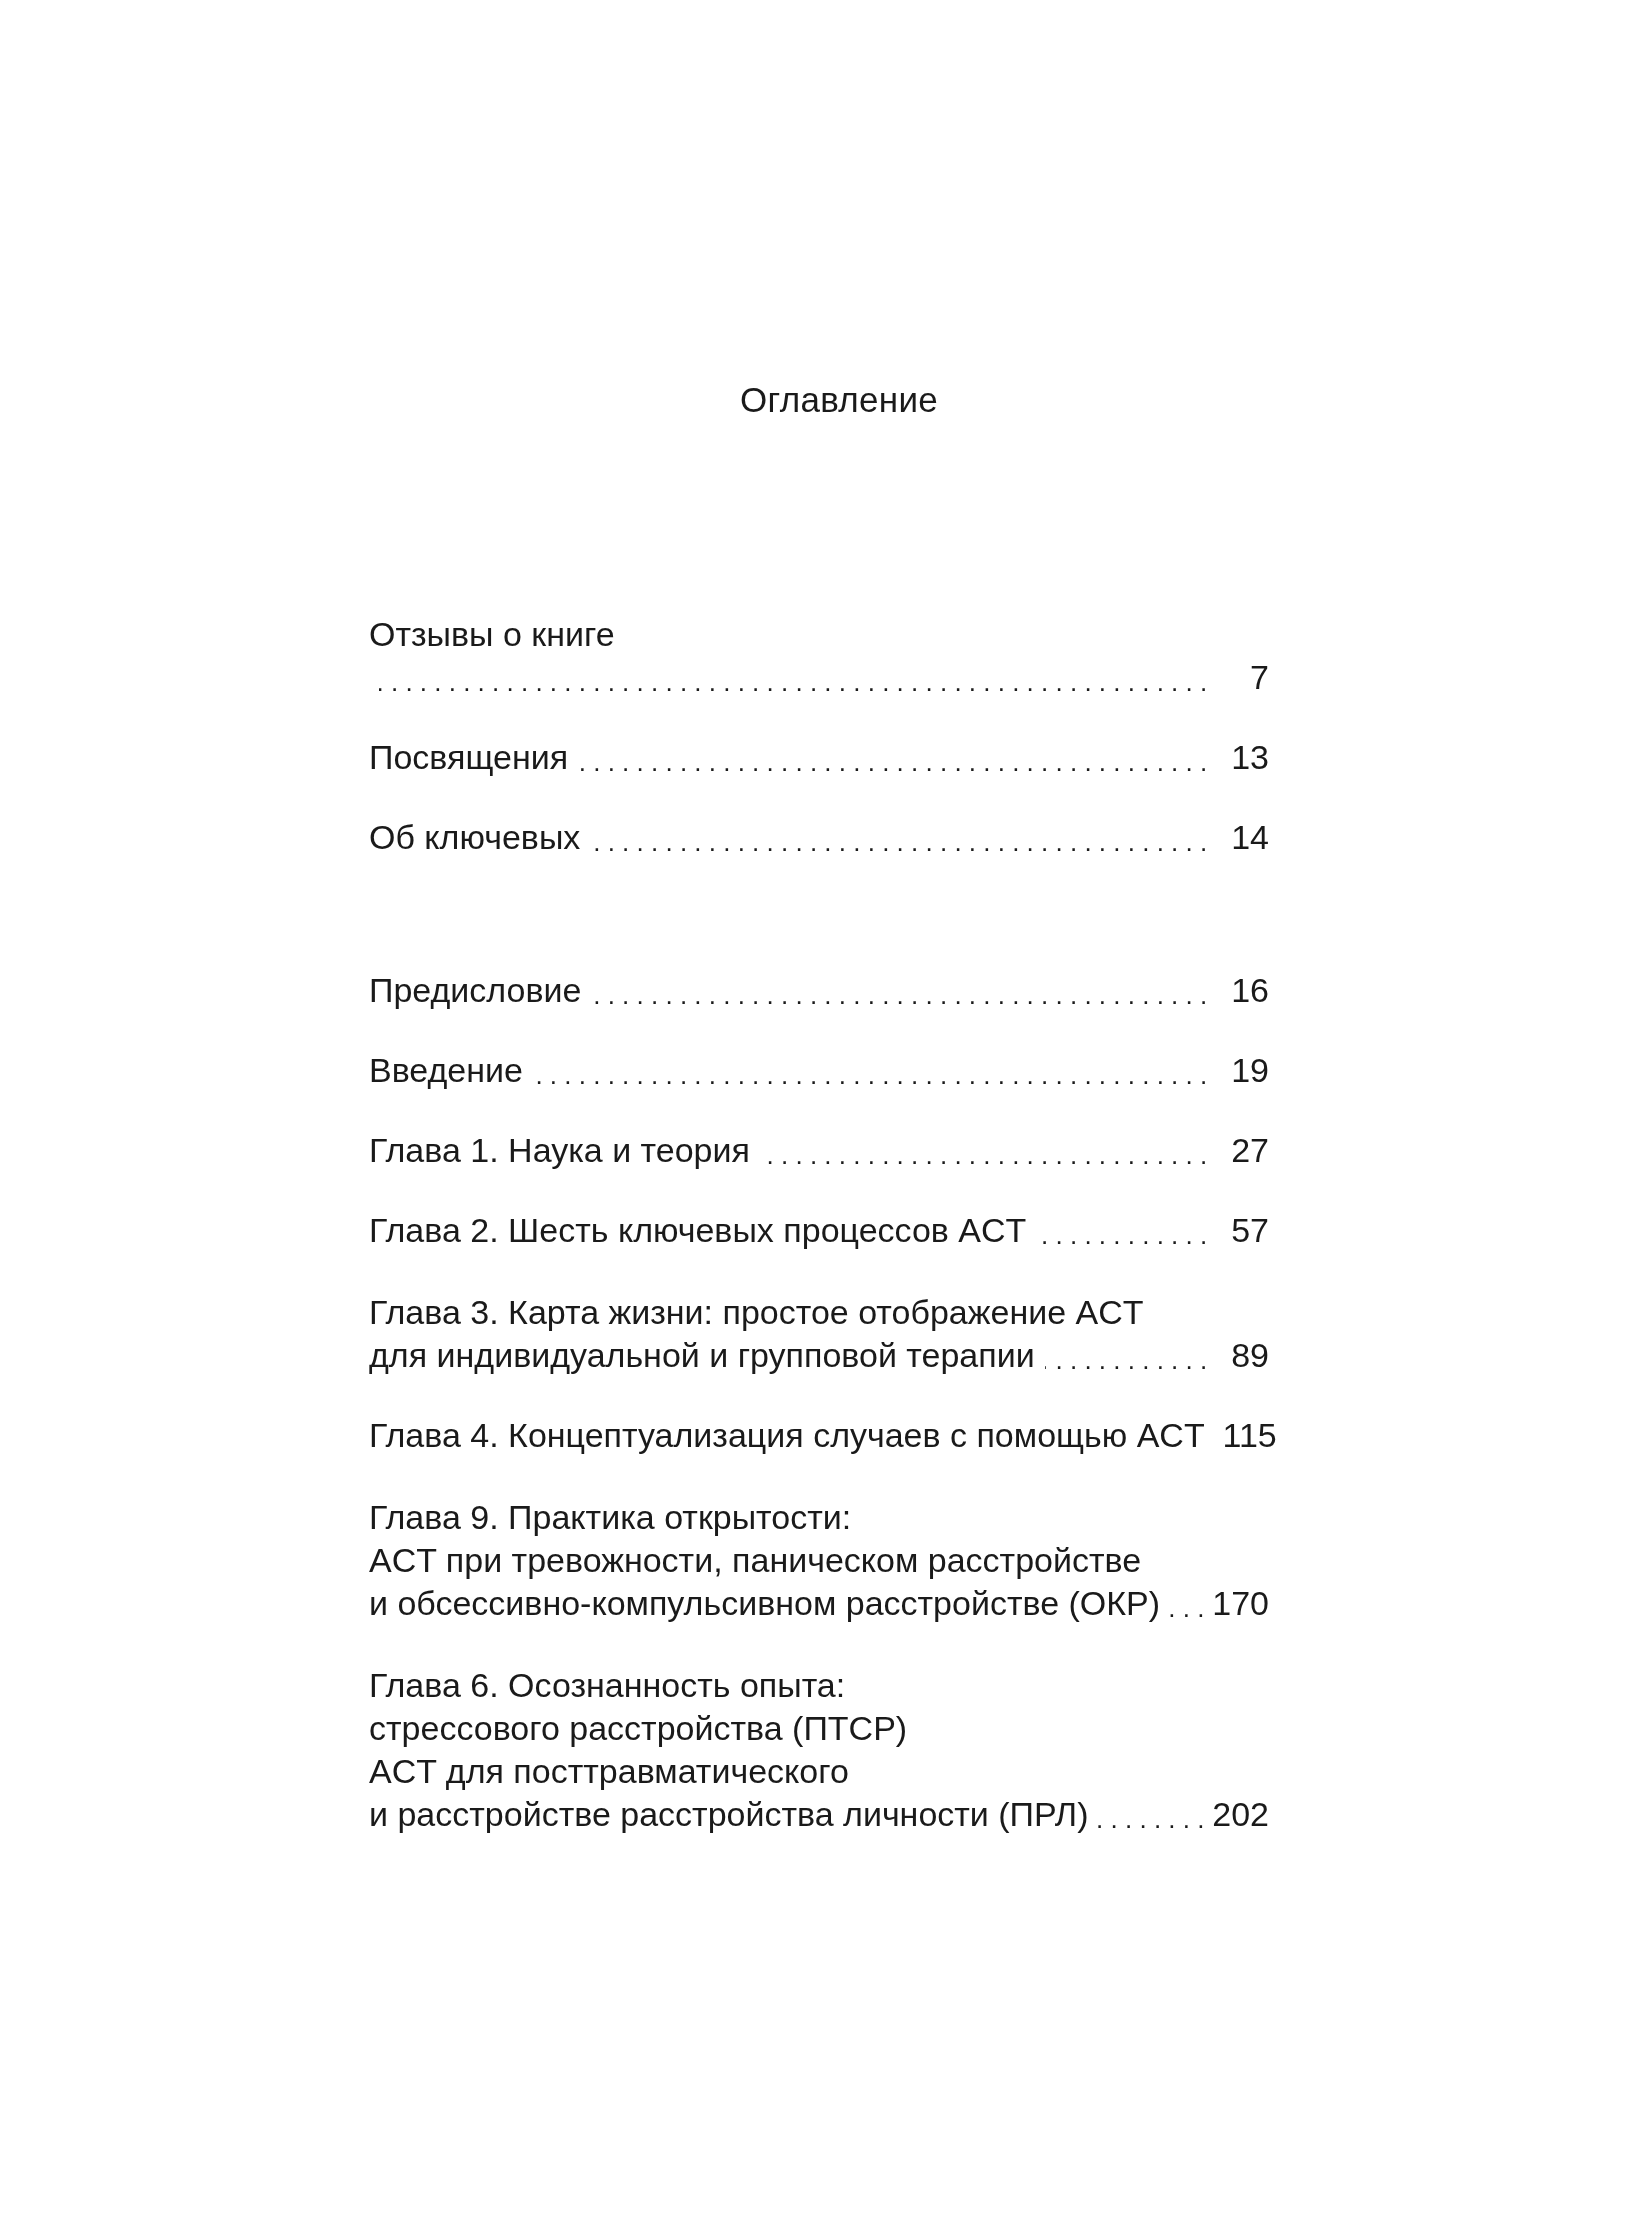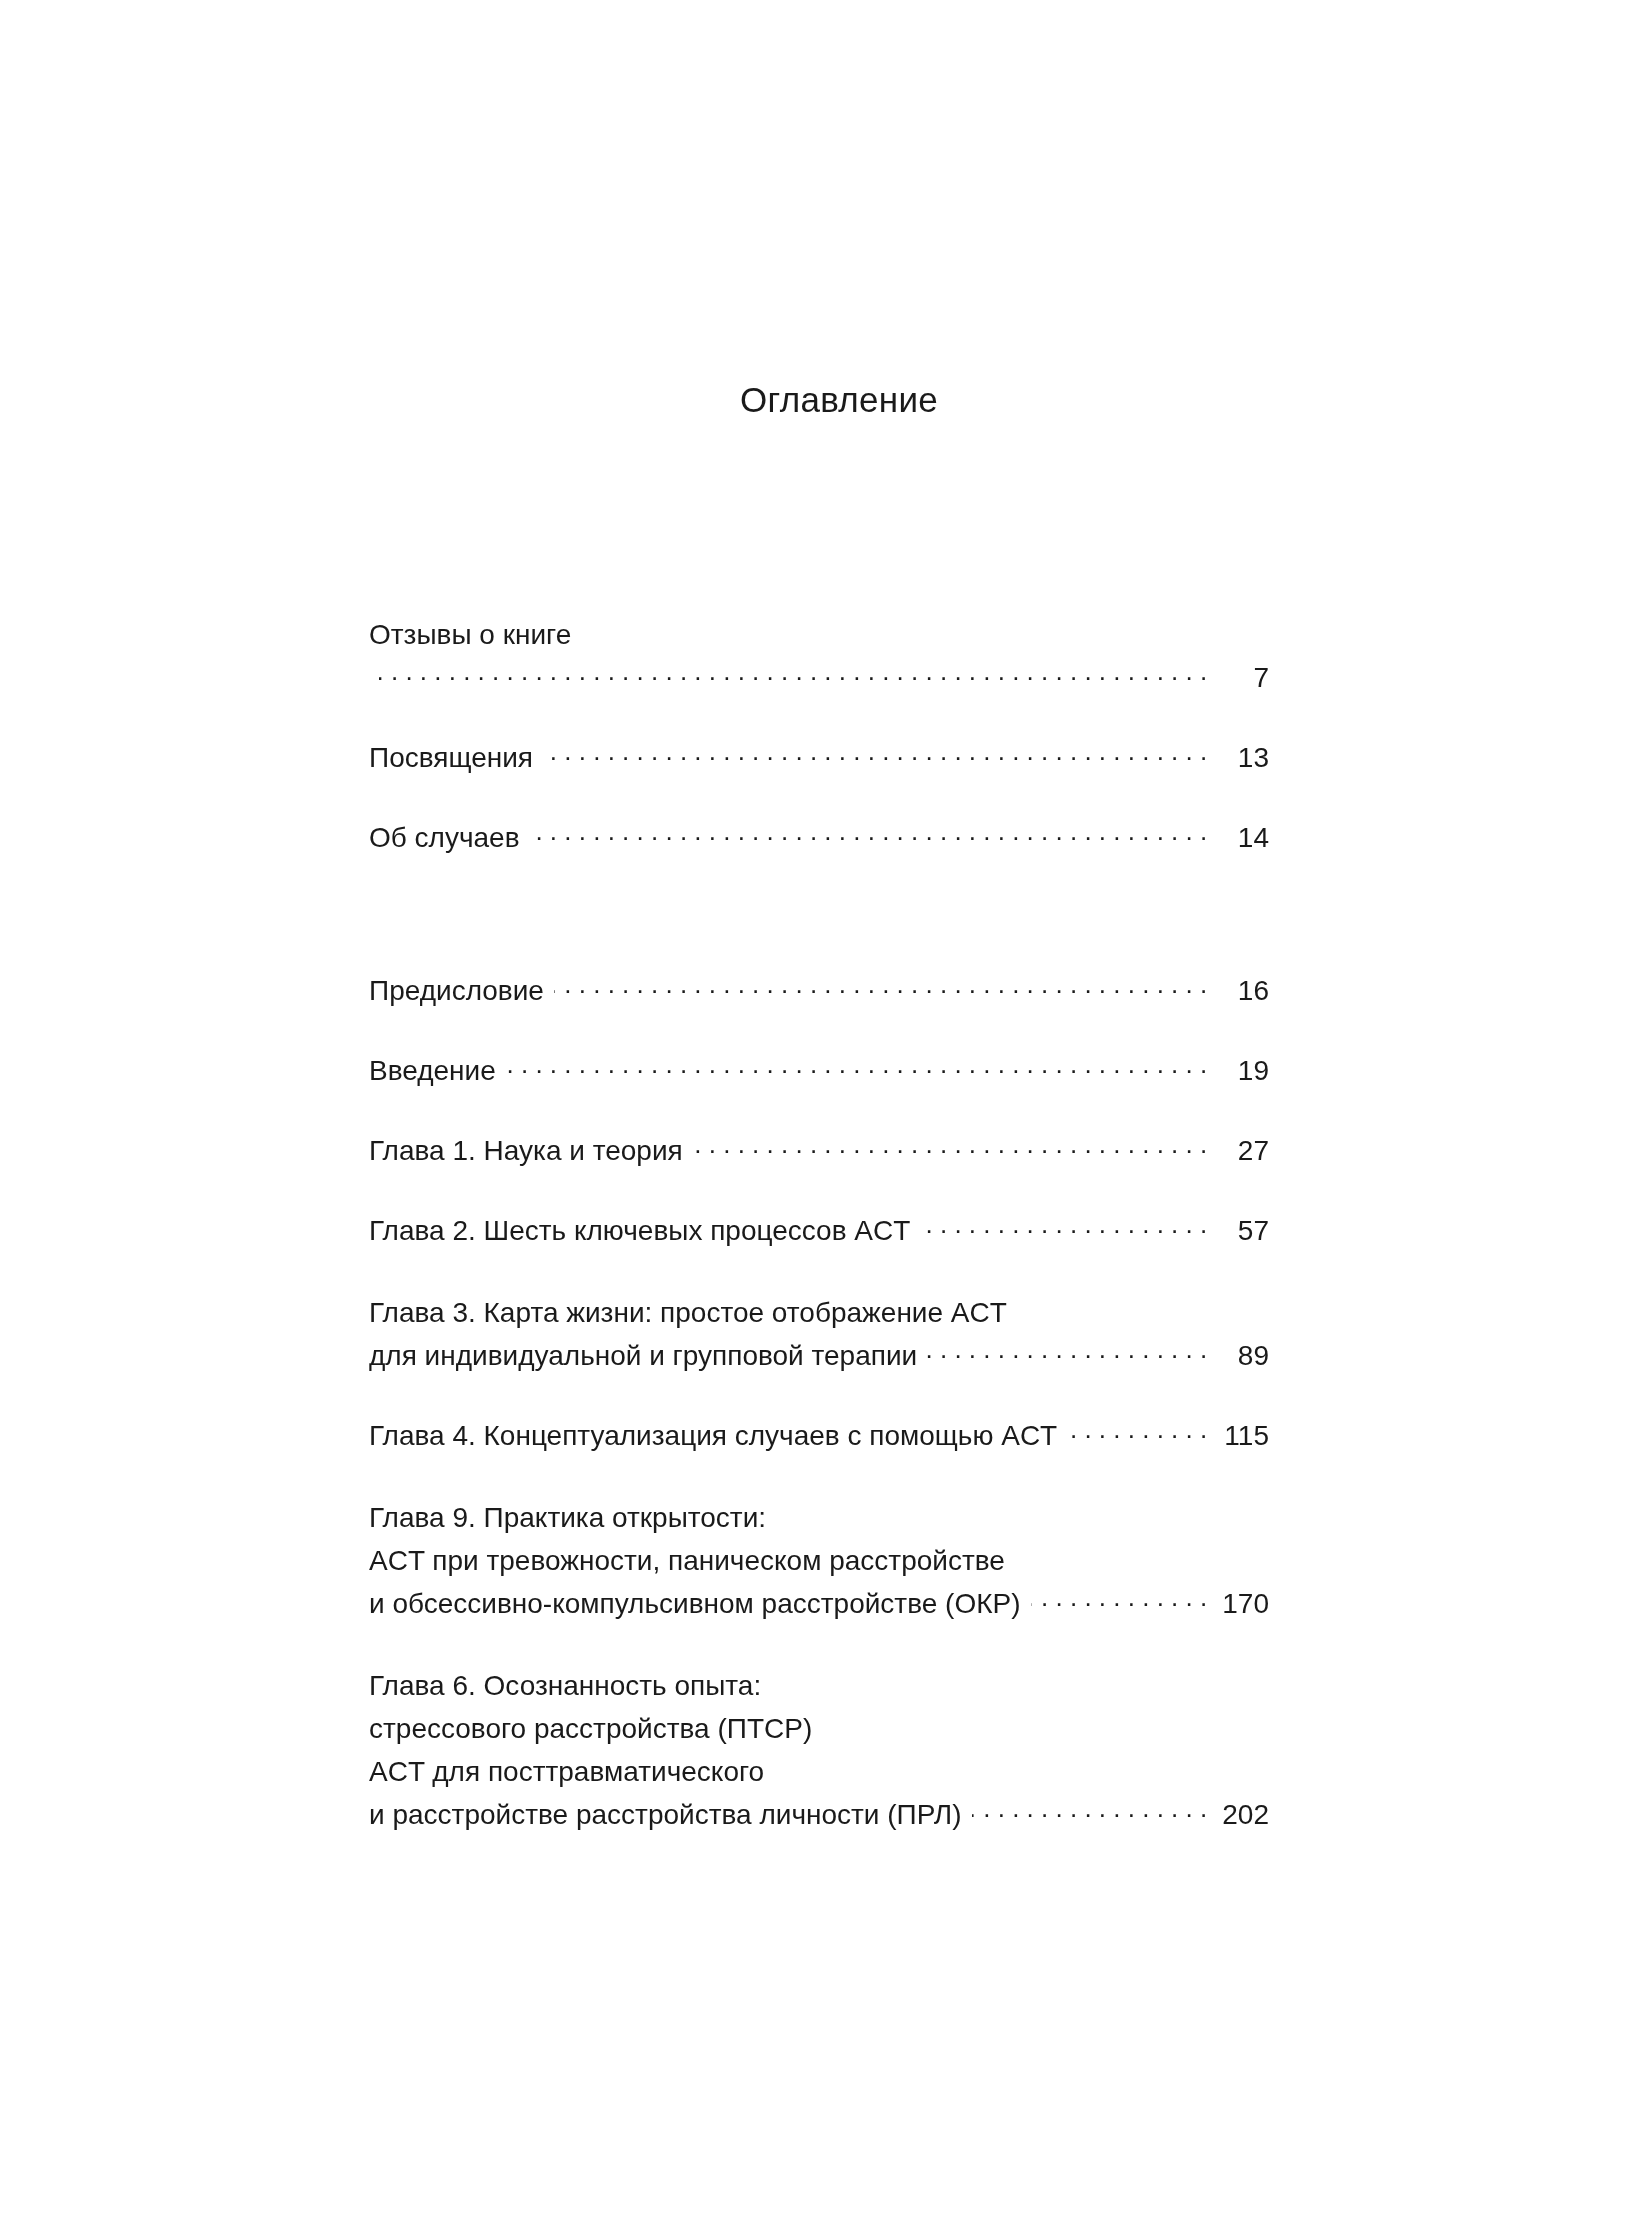--- a/index.html
+++ b/index.html
@@ -43,23 +43,23 @@
 
   .toc-entry {
     width: 100%;
   }
   .gap-md  { height: 37px; }
   .gap-lg  { height: 39px; }
   .gap-section { height: 110px; }
 
   .toc-line {
     display: flex;
-    align-items: flex-start;
+    align-items: center;
     width: 100%;
-    font-size: 28px;
+    font-size: 34px;
     line-height: 43px;
     white-space: nowrap;
   }
 
   .toc-text {
     flex: 0 0 auto;
   }
 
   .leader {
     flex: 1 1 auto;
@@ -111,21 +111,21 @@
       <div class="toc-entry">
         <div class="toc-line">
           <span class="toc-text">Посвящения</span>
           <span class="leader"></span>
           <span class="toc-page">13</span>
         </div>
       </div>
       <div class="gap-md"></div>
       <div class="toc-entry">
         <div class="toc-line">
-          <span class="toc-text">Об случаев</span>
+          <span class="toc-text">Об ключевых</span>
           <span class="leader"></span>
           <span class="toc-page">14</span>
         </div>
       </div>
       <div class="gap-section"></div>
       <div class="toc-entry">
         <div class="toc-line">
           <span class="toc-text">Предисловие</span>
           <span class="leader"></span>
           <span class="toc-page">16</span>

